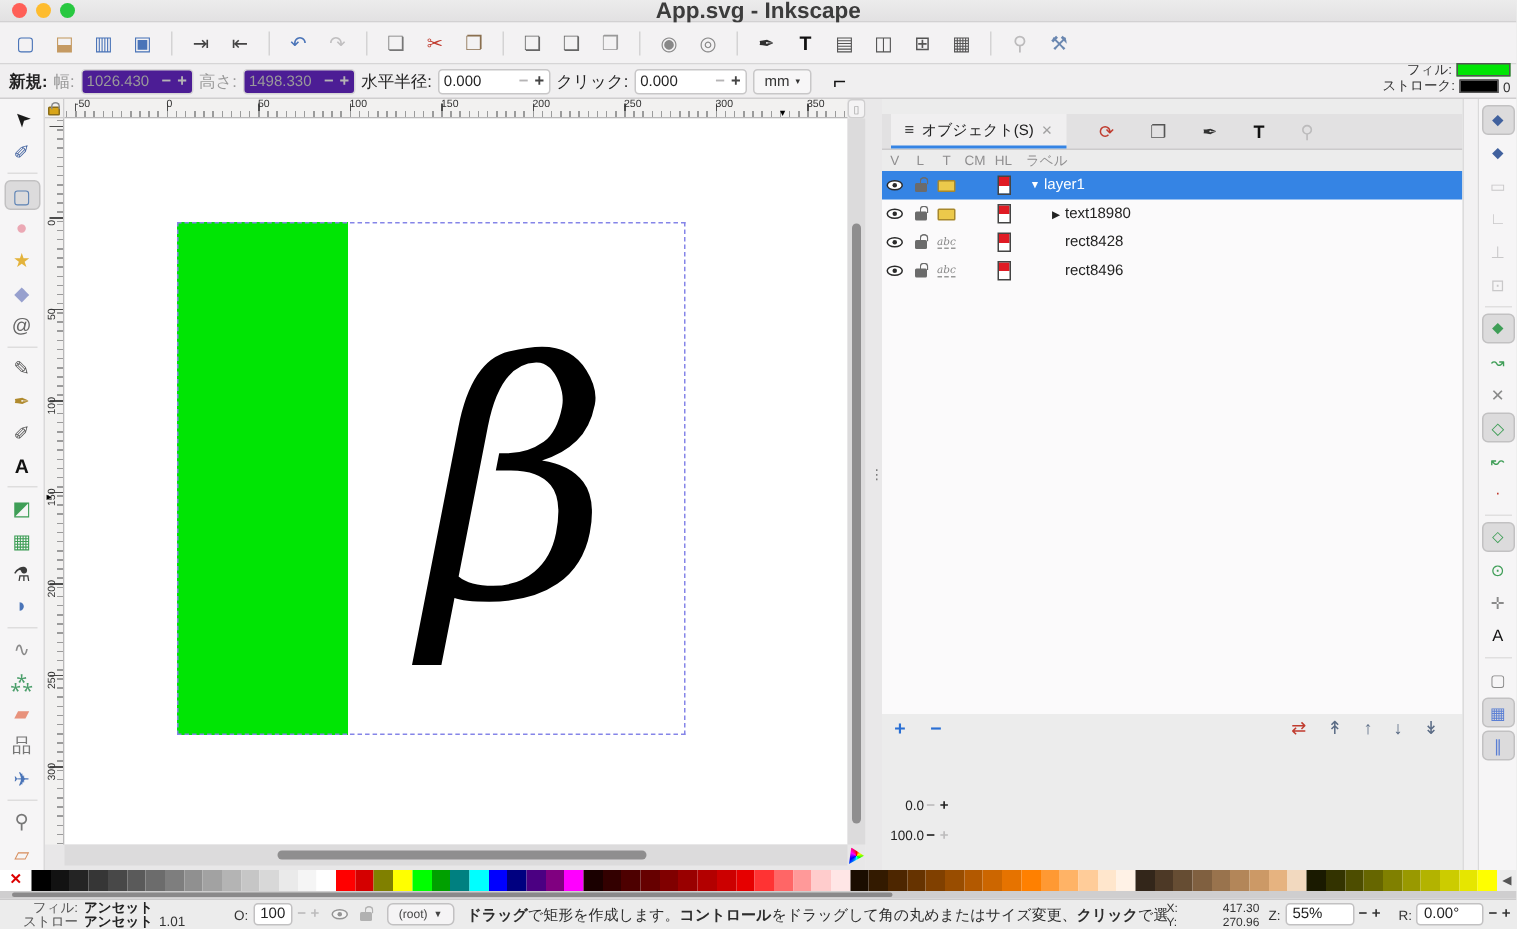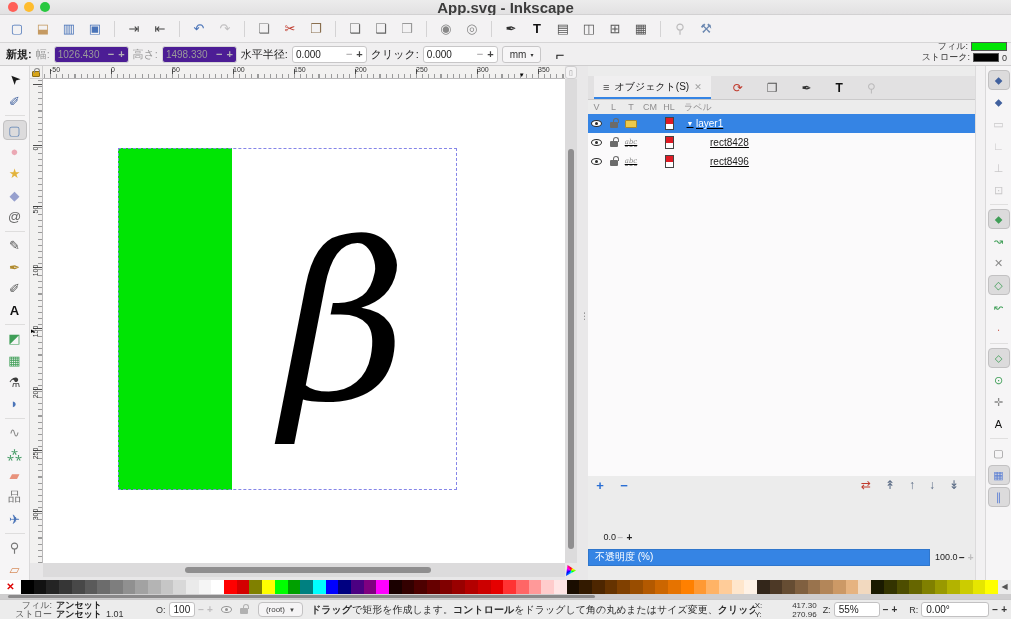--- a/index.html
+++ b/index.html
@@ -121,21 +121,21 @@
   .tab { display:flex; align-items:center; gap:5px; padding:0 9px; background:#f0eff0;
     border-bottom:2px solid #3584e4; font-size:10px; color:#222; margin-left:6px; }
   .tab .ticon { font-size:11px; color:#444; }
   .tab .tclose { color:#a0a0a0; font-size:9px; }
   .dlg-icons { display:flex; align-items:center; gap:24px; margin-left:22px; }
   .dlg { font-size:12px; }
   .cols { position:absolute; left:0; top:34px; width:387px; height:14px; display:flex;
     align-items:center; font-size:9px; color:#8f8e8f; background:#ececec; }
   .c-v{width:17px;text-align:center} .c-l{width:17px;text-align:center} .c-t{width:18px;text-align:center}
   .c-cm{width:20px;text-align:center} .c-hl{width:18px;text-align:center} .c-lb{padding-left:6px}
-  .olist { position:absolute; left:0; top:48px; width:387px; height:362px; background:#fbfafb;text-decoration:underline; }
+  .olist { position:absolute; left:0; top:48px; width:387px; height:362px; background:#fbfafb; }
   .orow { display:flex; align-items:center; height:19px; font-size:10px; color:#222; }
   .orow.rsel { background:#3584e4; color:#fff; }
   .cell { display:flex; align-items:center; justify-content:center; }
   .i-eye { position:relative; width:11px; height:7px; border:1px solid #2b2b2b; border-radius:50%; background:#fff; }
   .i-eye::after { content:""; position:absolute; left:3px; top:1px; width:3px; height:3px; border-radius:50%; background:#2b2b2b; }
   .i-lockrow { position:relative; width:8px; height:6px; background:#6b6b6b; border-radius:1px; margin-top:3px; }
   .i-lockrow::before { content:""; position:absolute; left:3px; top:-4px; width:4px; height:4px;
     border:1px solid #6b6b6b; border-bottom:none; border-radius:3px 3px 0 0; }
   .i-layer { width:12px; height:8px; background:#ecc94b; border:1px solid #a8882c; border-radius:1px; }
   .i-path { font:italic 7px "DejaVu Serif",serif; color:#888; border-bottom:1px dashed #999; }
@@ -506,20 +506,38 @@
           <span>layer1</span>
         </div>
         <div class="orow">
           <span class="cell" style="width: 17px;">
             <span class="i-eye"></span>
           </span>
           <span class="cell" style="width: 17px;">
             <span class="i-lockrow"></span>
           </span>
           <span class="cell" style="width: 18px;">
+            <span class="i-layer"></span>
+          </span>
+          <span class="cell" style="width: 20px;"></span>
+          <span class="cell" style="width: 18px;">
+            <span class="i-hl"></span>
+          </span>
+          <span style="width: 20px;"></span>
+          <span class="expander">▶</span>
+          <span>text18980</span>
+        </div>
+        <div class="orow">
+          <span class="cell" style="width: 17px;">
+            <span class="i-eye"></span>
+          </span>
+          <span class="cell" style="width: 17px;">
+            <span class="i-lockrow"></span>
+          </span>
+          <span class="cell" style="width: 18px;">
             <span class="i-path">abc</span>
           </span>
           <span class="cell" style="width: 20px;"></span>
           <span class="cell" style="width: 18px;">
             <span class="i-hl"></span>
           </span>
           <span style="width: 20px;"></span>
           <span class="expander"></span>
           <span>rect8428</span>
         </div>
@@ -552,23 +570,20 @@
           <span style="color: rgb(90, 107, 133);">↓</span>
           <span style="color: rgb(90, 107, 133);">↡</span>
         </span>
     </div>
     <div class="sliderrow" style="top:462px">
       <span class="slider-val">0.0</span>
       <span class="spm" style="color:#bdbcbd">−</span>
       <span class="spm" style="color:#222">+</span>
     </div>
     <div class="sliderrow" style="top:482px">
-      <div class="slider-track blue">
-        <span>不透明度 (%)</span>
-      </div>
       <span class="slider-val">100.0</span>
       <span class="spm" style="color:#222">−</span>
       <span class="spm" style="color:#bdbcbd">+</span>
     </div>
     <div class="panel-gutter"></div>
   </div>
 
   <div class="palette" id="palette">
       <div class="sw none">✕</div>
       <div class="sw" style="background: rgb(0, 0, 0);"></div>
@@ -698,20 +713,20 @@
     <div class="zr">
       <span>Z:</span>
       <span class="numbox" style="width:46px">
           <span>55%</span>
         </span>
       <span class="pmdark">−</span>
       <span class="pmdark">+</span>
     </div>
     <div class="zr" style="margin-right:4px">
       <span>R:</span>
-      <span class="numbox" style="width:68px">
+      <span class="numbox" style="width:45px">
           <span>0.00°</span>
         </span>
       <span class="pmdark">−</span>
       <span class="pmdark">+</span>
     </div>
   </div>
 </div>
 
 </body></html>

